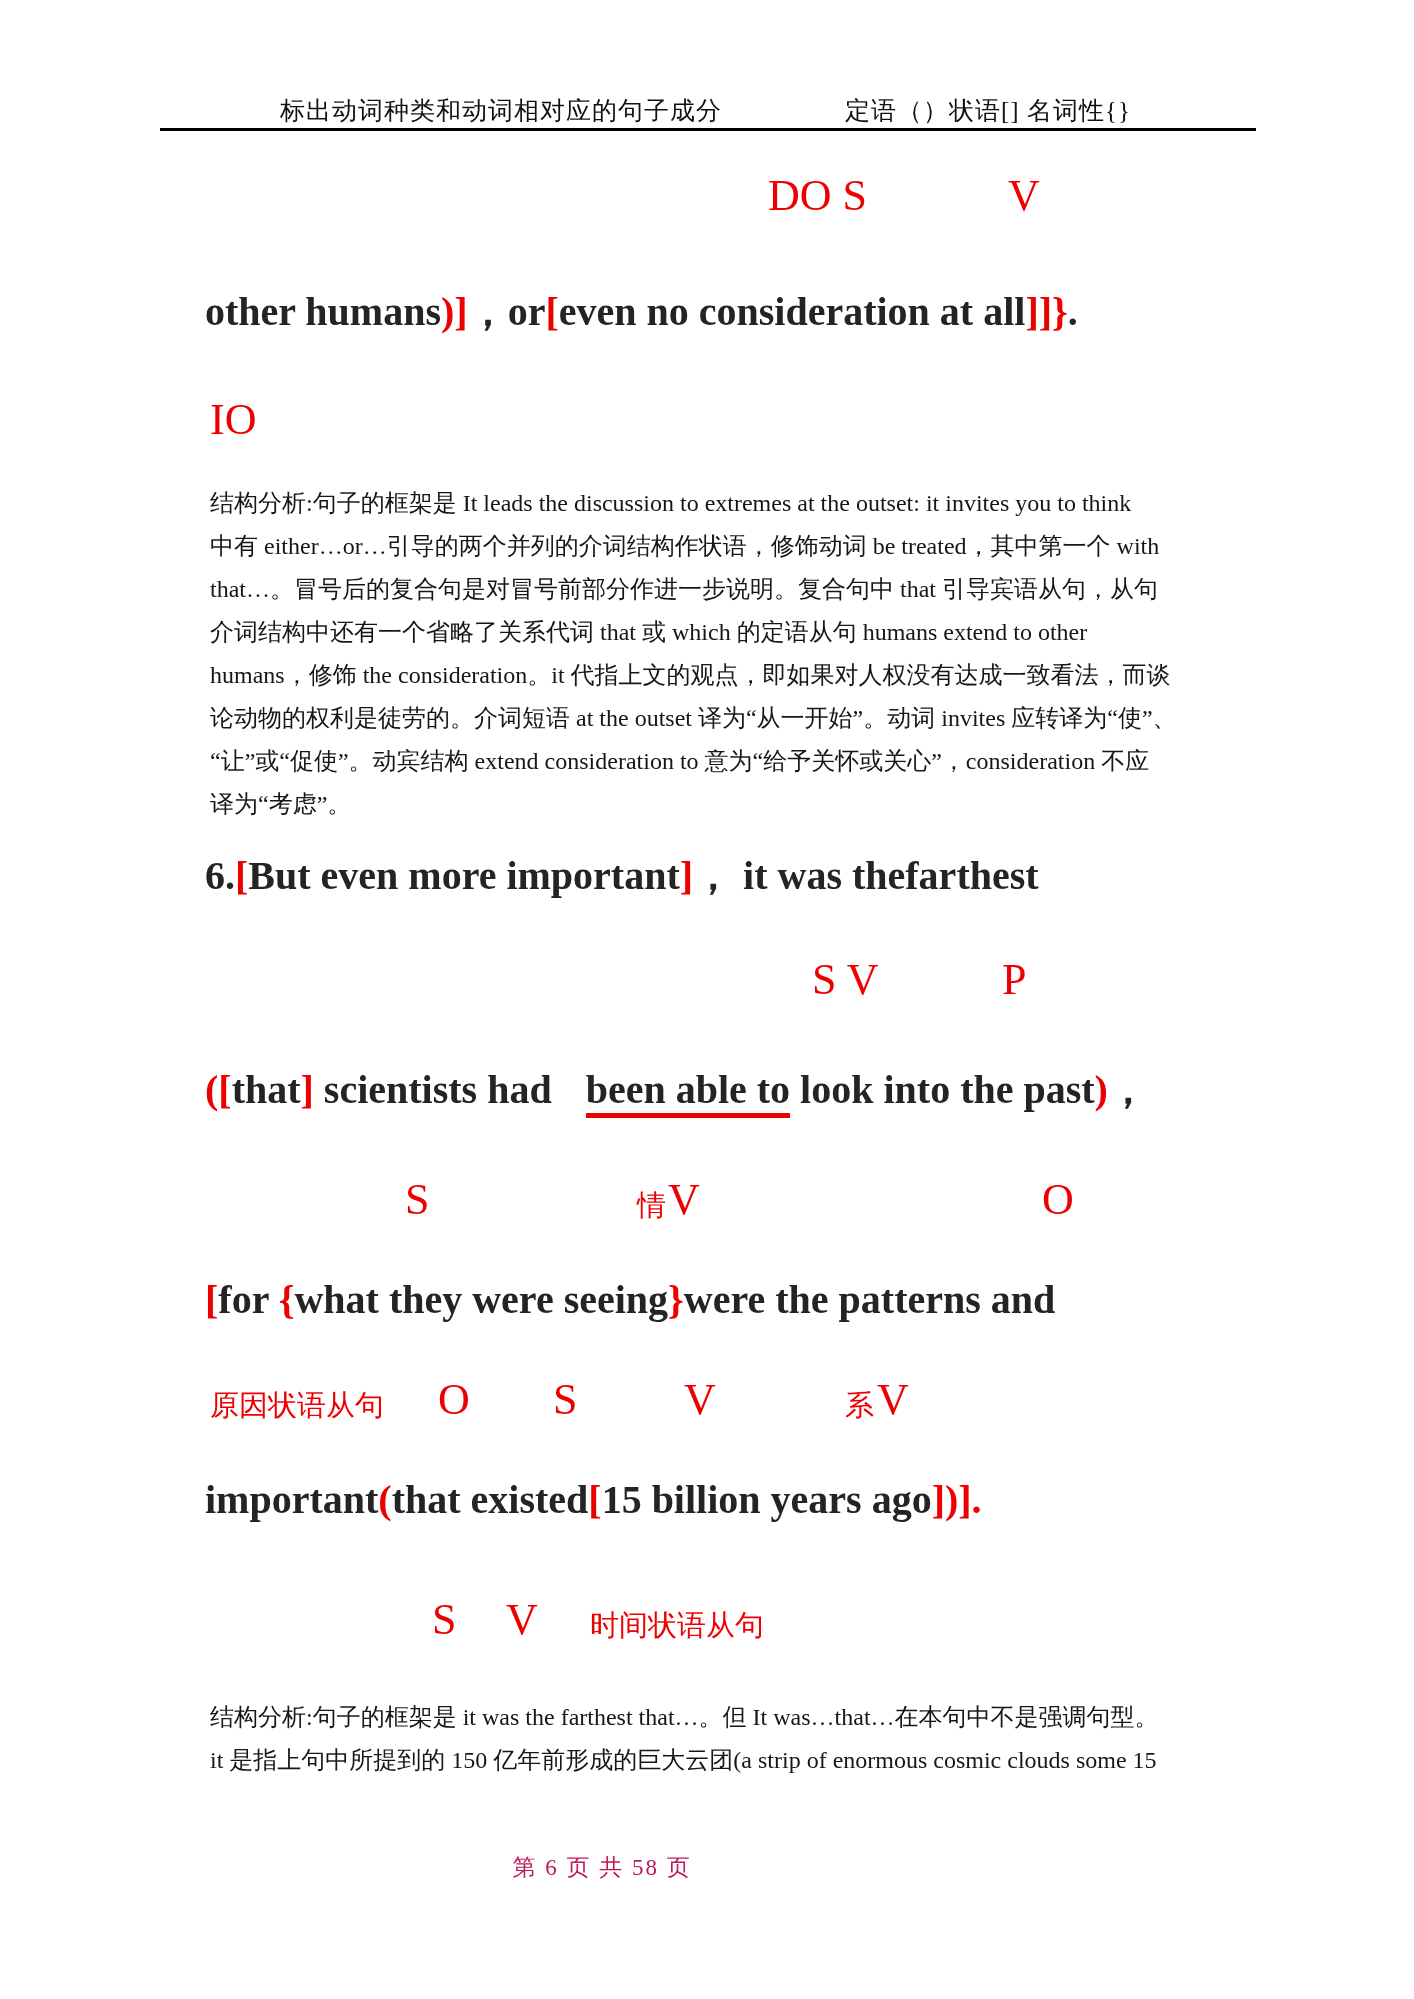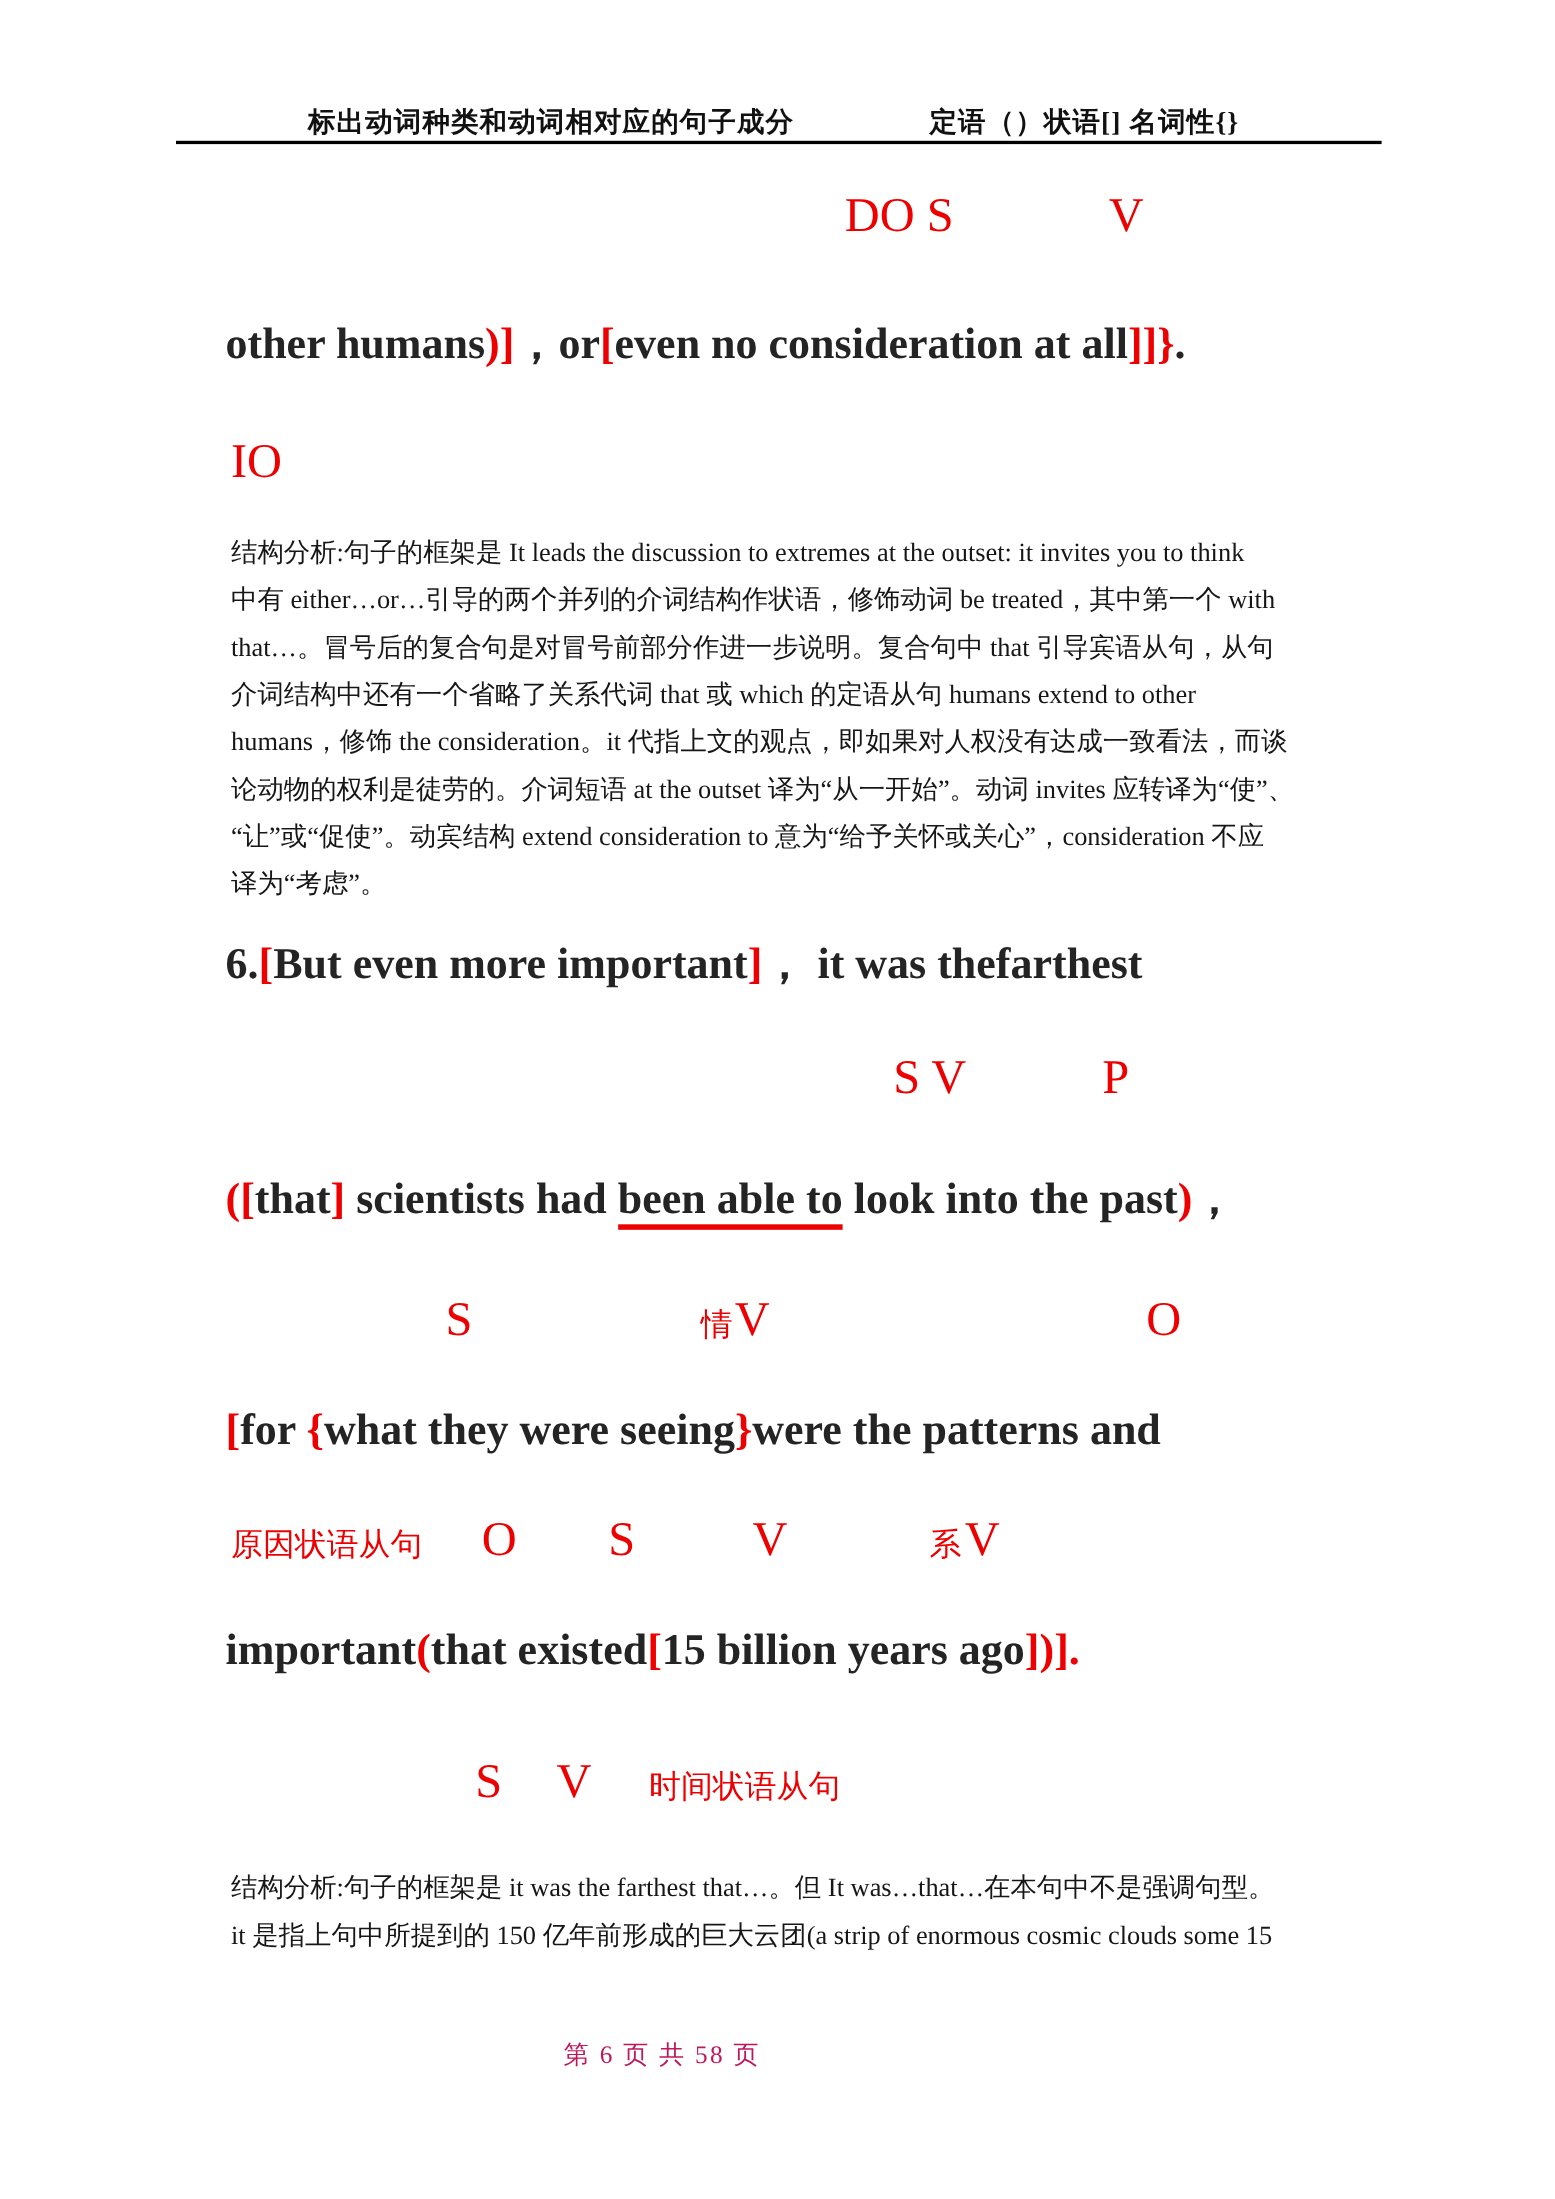--- a/index.html
+++ b/index.html
@@ -3,33 +3,33 @@
 <meta charset="utf-8">
 <style>
   :root { --red:#ee0000; --ink:#242424; }
   * { box-sizing:border-box; }
   html,body { margin:0; padding:0; background:#ffffff; }
   .page {
     position:relative; width:1414px; height:1999px; background:#fff;
     font-family:"Liberation Serif","DejaVu Serif",serif; color:var(--ink);
     overflow:hidden;
   }
-  .hdr { position:absolute; top:94px; font-size:25px; font-weight:700; color:#111;
+  .hdr { position:absolute; top:94px; font-size:25px; font-weight:400; color:#111;
          white-space:nowrap; letter-spacing:1px; }
   .hdr-left { left:280px; }
   .hdr-right { left:845px; }
   .hdr-rule { position:absolute; left:160px; top:128px; width:1096px; height:3px; background:#000; }
 
   .sentence {
     position:absolute; left:205px; font-size:40px; font-weight:700;
     color:var(--ink); white-space:nowrap; line-height:1.2;
   }
   .seg-k { color:var(--ink); }
   .seg-r { color:var(--red); }
-  .seg-u { color:var(--ink); border-bottom:5px solid var(--red); padding-bottom:1px; }
+  .seg-u { color:var(--ink); border-bottom:5px solid var(--red); padding-bottom:1px;margin-left:24px; }
 
   .anno { position:absolute; left:0; width:1414px; height:54px; color:var(--red);
           font-size:44px; font-weight:400;padding-left:28px; }
   .anno span { position:absolute; top:0; line-height:1; white-space:nowrap; }
   .anno span.small { font-size:29px; top:13px; }
 
   .para { position:absolute; left:210px; width:1004px; font-size:24px; color:#161616;
           font-weight:400; }
   .para-line { line-height:43px; white-space:nowrap; }
 

